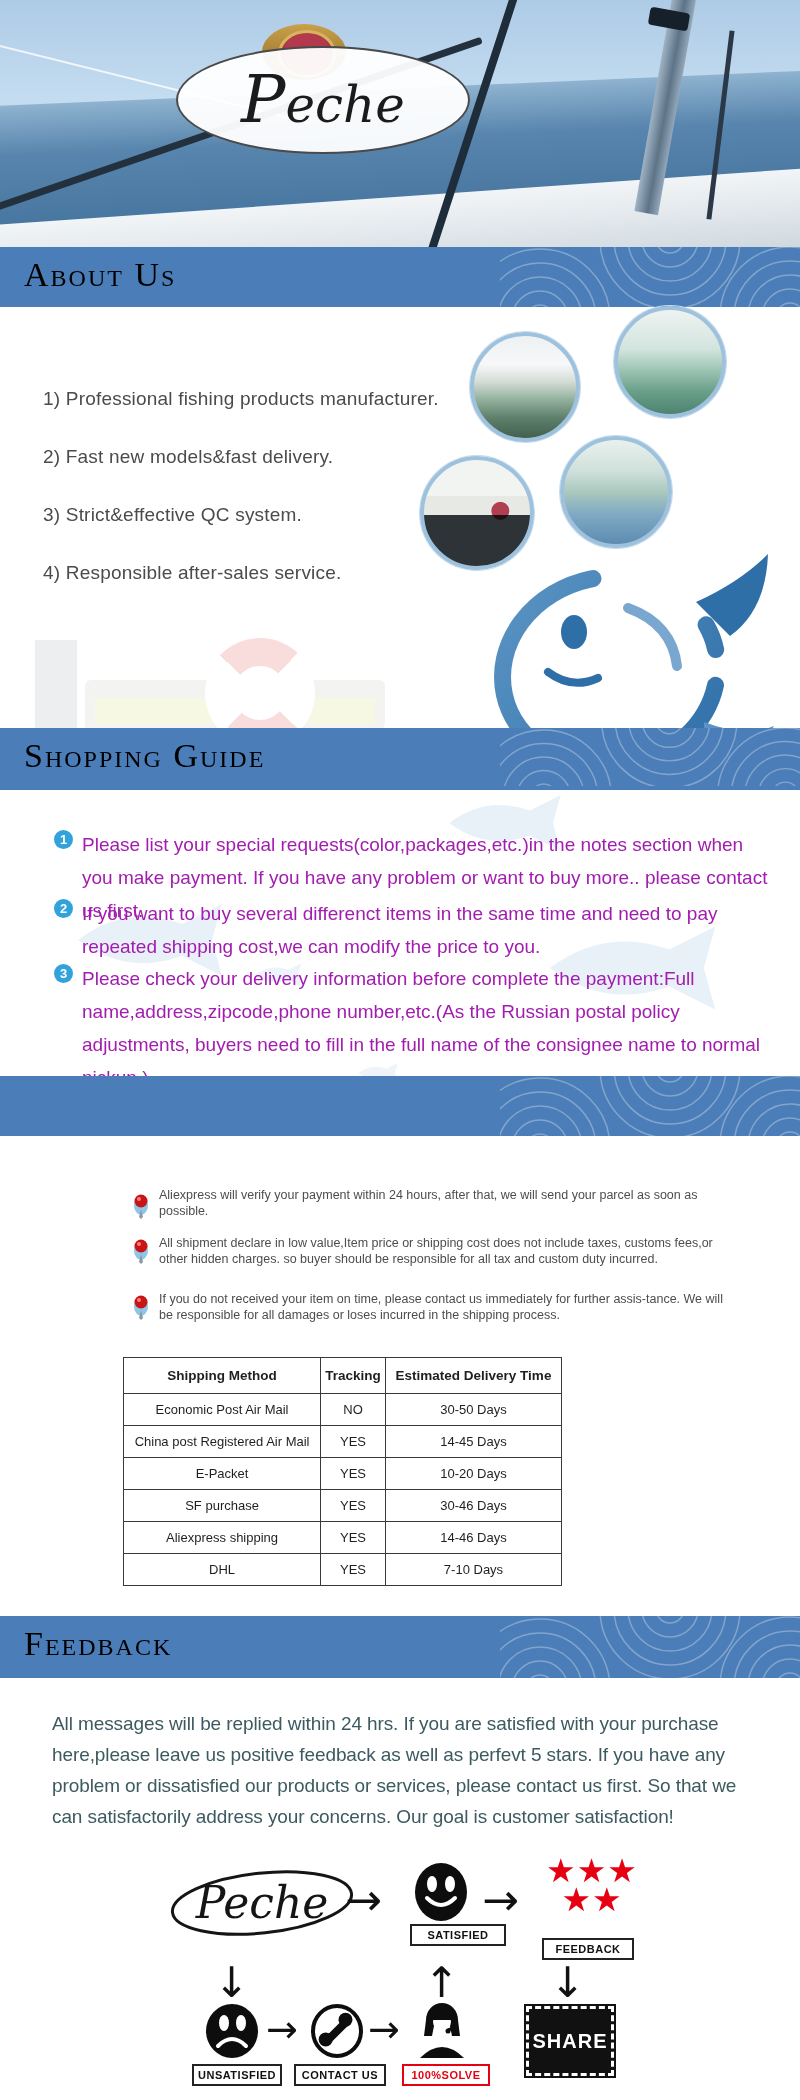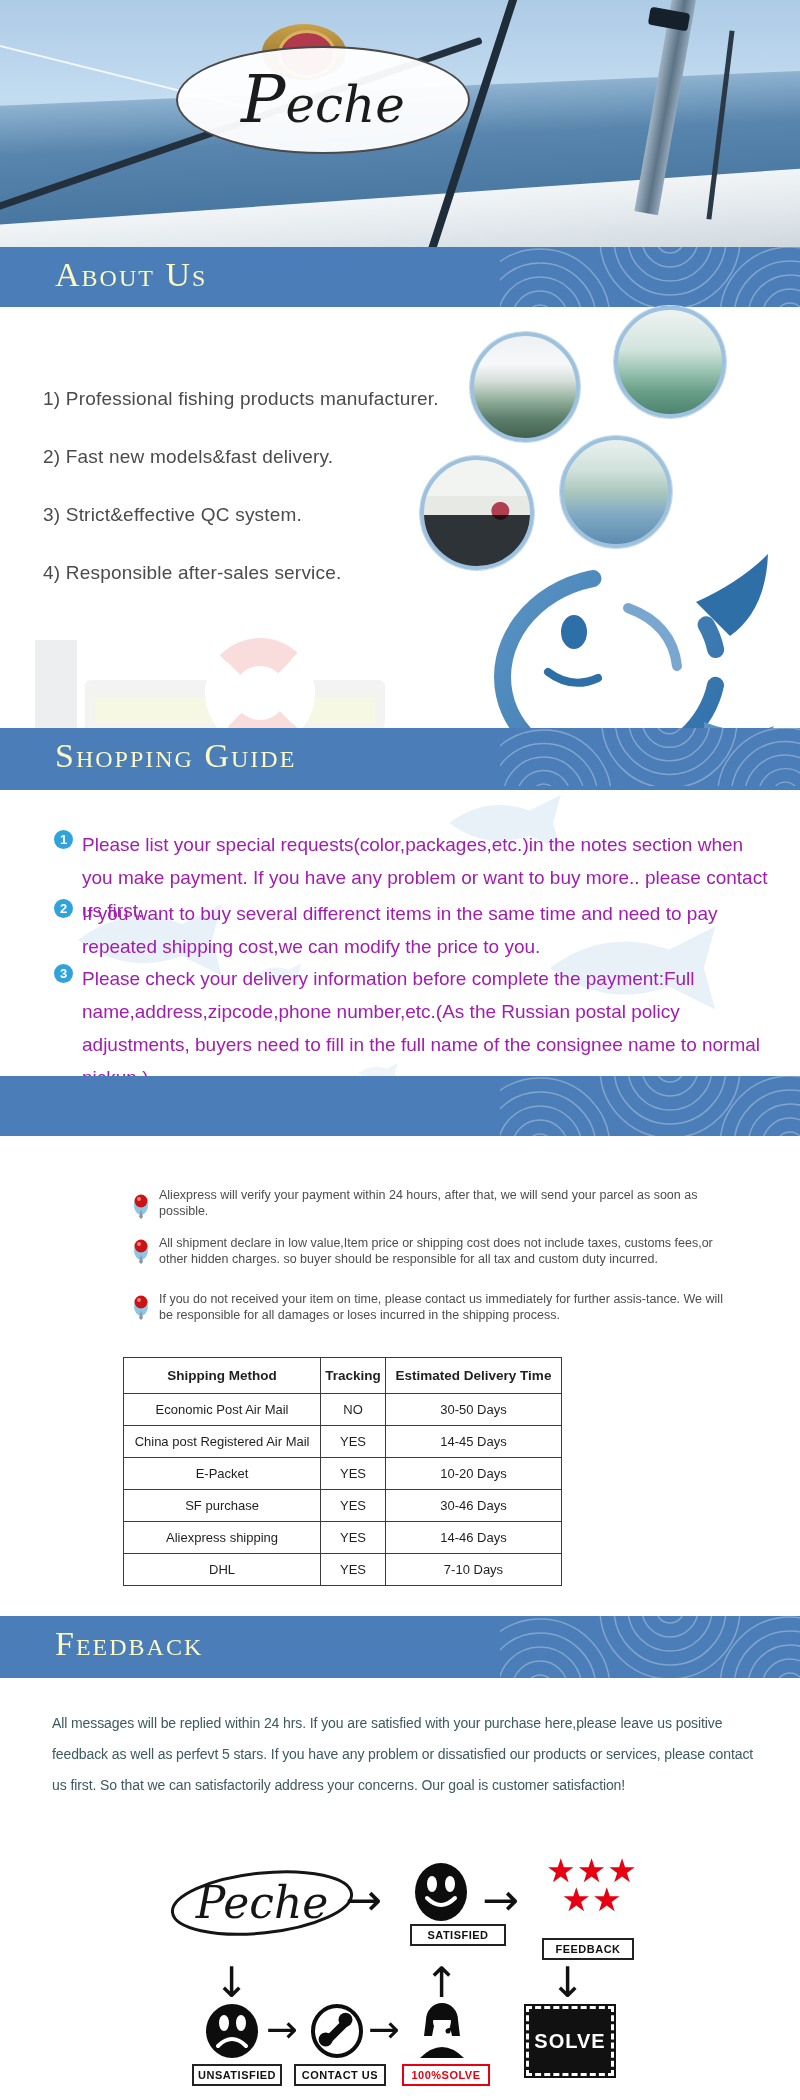--- a/index.html
+++ b/index.html
@@ -25,22 +25,22 @@
         background:linear-gradient(180deg,#c9a14a,#8a6526);}
   .reel-core{left:278px;top:30px;width:52px;height:42px;border-radius:50%;
         background:radial-gradient(circle at 50% 45%,#b23a4c 0 60%,#7c2433 100%);border:3px solid #d9b45e;}
   .hero-oval{left:176px;top:46px;width:290px;height:104px;border-radius:50%;
         background:rgba(255,255,255,.95);border:2px solid #4a4a4a;display:flex;align-items:center;justify-content:center;}
   .hero-logo-text{font-family:"DejaVu Serif",serif;font-style:italic;font-size:50px;color:#1b1b1b;line-height:1;}
   .hero-logo-text::first-letter{font-size:66px;}
 
   
   .banner{left:0;width:800px;height:60px;background:#4b7eb8;overflow:hidden;}
-  .banner h2{margin:0;padding:9px 0 0 55px;font-family:"Liberation Serif",serif;
-             font-variant:small-caps;font-weight:400;font-size:34px;letter-spacing:2px;color:#fef9c3;}
+  .banner h2{margin:0;padding:9px 0 0 24px;font-family:"Liberation Serif",serif;
+             font-variant:small-caps;font-weight:400;font-size:34px;letter-spacing:2px;color:#000000;}
   .banner svg{position:absolute;right:0;top:0;}
 
   
   .about-item{left:43px;width:420px;font-size:19px;color:#4b4b4b;letter-spacing:.2px;}
   .photo{border-radius:50%;border:4px solid #9ec2dd;box-shadow:0 0 0 1px #c6dcec;}
   #photo-office{left:470px;top:332px;width:102px;height:102px;
     background:linear-gradient(180deg,#eef1f3 0%,#f6f8f9 28%,#d4dcd6 45%,#94b29e 62%,#5e806c 80%,#43604f 100%);}
   #photo-workshop{left:614px;top:306px;width:104px;height:104px;
     background:linear-gradient(180deg,#eef3f2 0%,#d2e4de 38%,#9cc4b4 58%,#6aa089 78%,#4d8370 100%);}
   #photo-reception{left:420px;top:456px;width:106px;height:106px;
@@ -71,21 +71,21 @@
   .ship-note{left:133px;width:600px;display:flex;gap:10px;}
   .pin{flex:0 0 auto;margin-top:2px;}
   .ship-text{width:575px;font-size:12.5px;line-height:15.5px;color:#4d4d4d;}
   #ship-table{left:123px;top:1357px;width:439px;border-collapse:collapse;
               font-size:13px;color:#1f1f1f;background:#fff;}
   #ship-table th,#ship-table td{border:1px solid #3a3a3a;text-align:center;font-weight:normal;}
   #ship-table th{height:33px;font-weight:600;font-size:13.5px;}
   #ship-table td{height:29px;}
 
   
-  #feedback-msg{left:52px;top:1708px;width:715px;font-size:14px;line-height:31px;
+  #feedback-msg{left:52px;top:1708px;width:715px;font-size:19px;line-height:31px;
                 color:#3c5a60;letter-spacing:-0.1px;}
 
   
   .flow-arrow{font-family:"DejaVu Sans",sans-serif;font-size:44px;color:#111;line-height:1;}
   .flow-arrow.v{font-size:42px;}
   .flow-label{position:absolute;height:18px;border:2px solid #222;background:#fff;color:#111;
       font-size:11px;font-weight:bold;text-align:center;line-height:18px;letter-spacing:.5px;padding:0 4px;}
   .flow-label.red{border-color:#e60012;color:#e60012;}
   #stars{left:540px;top:1856px;width:104px;text-align:center;color:#e60012;
          font-family:"DejaVu Sans",sans-serif;font-size:33px;line-height:29px;letter-spacing:1px;}
@@ -396,16 +396,16 @@
     <path d="M38,22 q4,6 -4,8" stroke="#0d0d0d" stroke-width="3" fill="none"></path>
     <circle cx="34" cy="31" r="2.5" fill="#0d0d0d"></circle>
     <path d="M6,58 Q28,36 50,58 Z" fill="#0d0d0d"></path>
   </svg>
 
   <div class="flow-label" style="left:192px;top:2064px;width:78px;">UNSATISFIED</div>
   <div class="flow-label" style="left:294px;top:2064px;width:80px;">CONTACT US</div>
   <div class="flow-label red" style="left:402px;top:2064px;width:76px;">100%SOLVE</div>
 
   <div id="share-box" class="abs">
-    <span>SOLVE</span>
+    <span>SHARE</span>
   </div>
 
 </div>
 
 </body></html>

